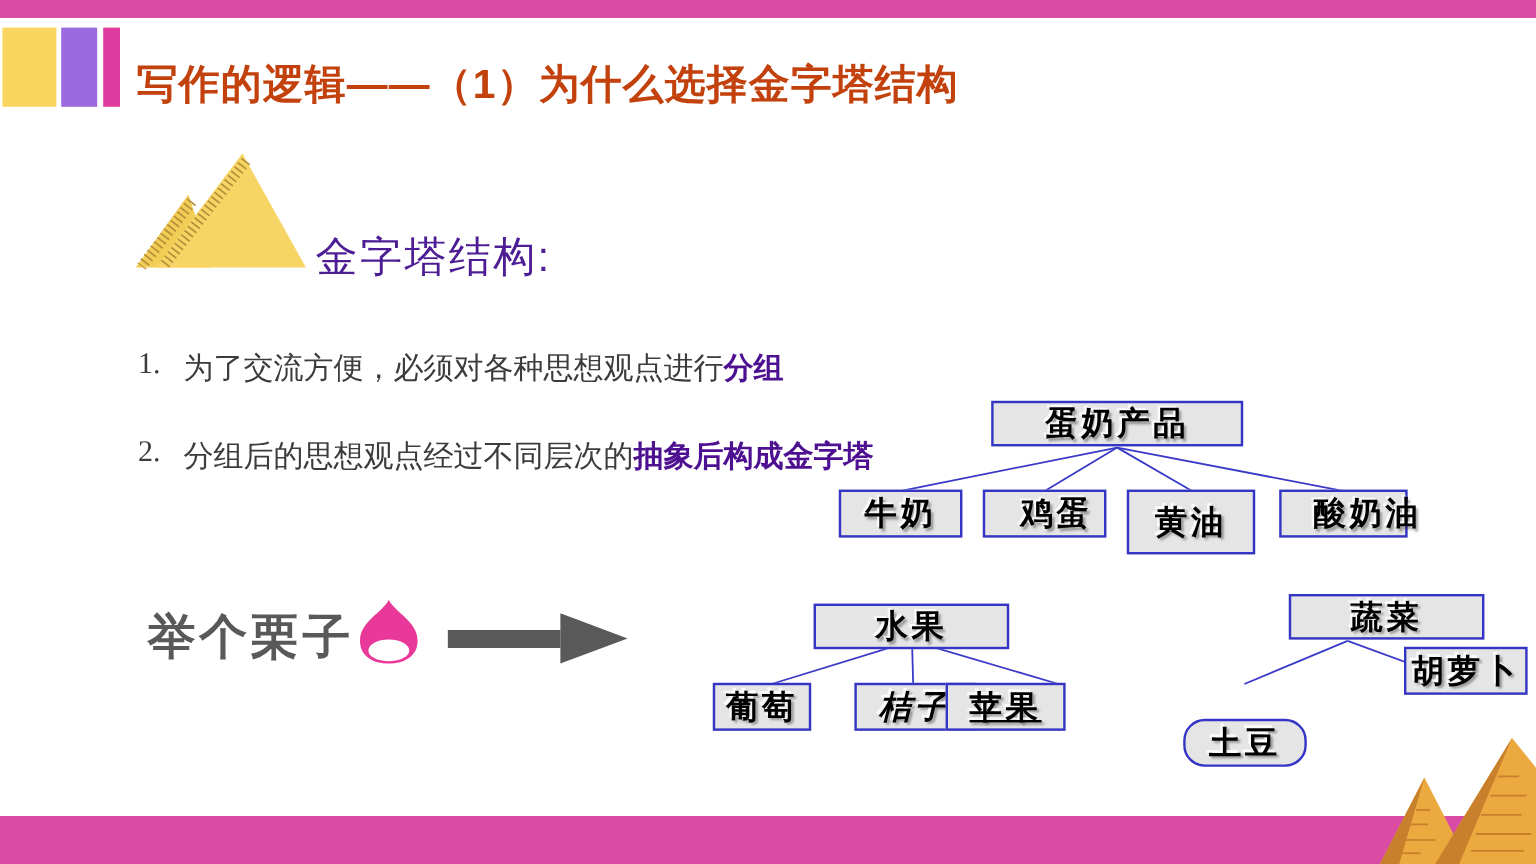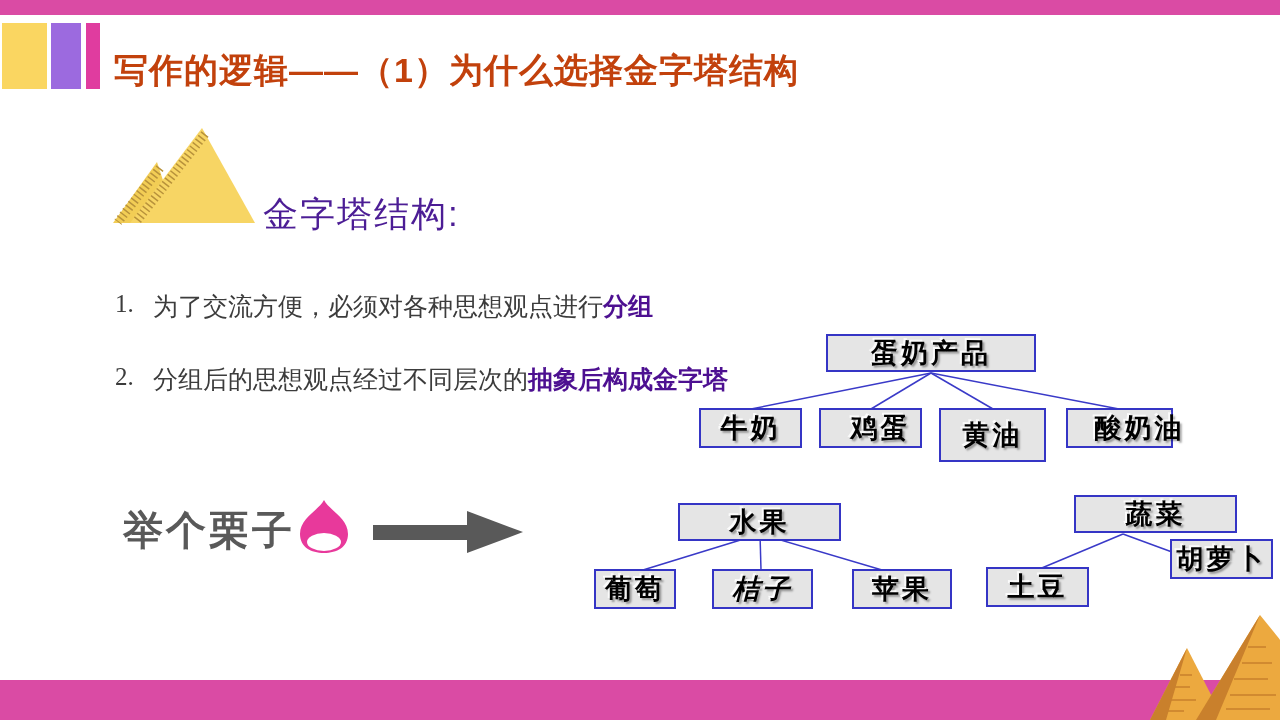--- a/index.html
+++ b/index.html
@@ -36,23 +36,23 @@
           text-shadow:-2px -2px 0 rgba(255,255,255,0.85), 2px 2px 2px rgba(0,0,0,0.35);
           letter-spacing:3px; white-space:nowrap; }
   .b1p  { left:826px;  top:334px; width:210px; height:38px; }
   .b1c1 { left:699px;  top:408px; width:103px; height:40px; }
   .b1c2 { left:819px;  top:408px; width:103px; height:40px;padding-left:20px; }
   .b1c3 { left:939px;  top:408px; width:107px; height:54px; }
   .b1c4 { left:1066px; top:408px; width:107px; height:40px;padding-left:40px; }
   .b2p  { left:678px;  top:479px; width:163px; height:38px;margin-top:24px; }
   .b2c1 { left:594px;  top:569px; width:82px;  height:40px; }
   .b2c2 { left:712px;  top:569px; width:101px;  height:40px;font-style:italic; }
-  .b2c3 { left:852px;  top:569px; width:100px; height:40px; }
+  .b2c3 { left:788px;  top:569px; width:100px; height:40px;text-decoration:underline; }
   .b3p  { left:1074px; top:495px; width:163px; height:38px; }
-  .b3c1 { left:986px;  top:567px; width:103px; height:40px; }
+  .b3c1 { left:986px;  top:599px; width:103px; height:40px;border-radius:18px; }
   .b3c2 { left:1170px; top:539px; width:103px; height:40px; }
 
   .connectors { position:absolute; left:0; top:0; width:1280px; height:720px; pointer-events:none; }
 
   .example-label { position:absolute; left:123px; top:503px; font-size:40px; font-weight:bold;
                    color:#595959; letter-spacing:3px; }
   .chestnut { position:absolute; left:296px; top:497px; }
   .arrow { position:absolute; left:373px; top:509px; }
   .corner-pyramids { position:absolute; left:1130px; top:605px; }
 </style>

